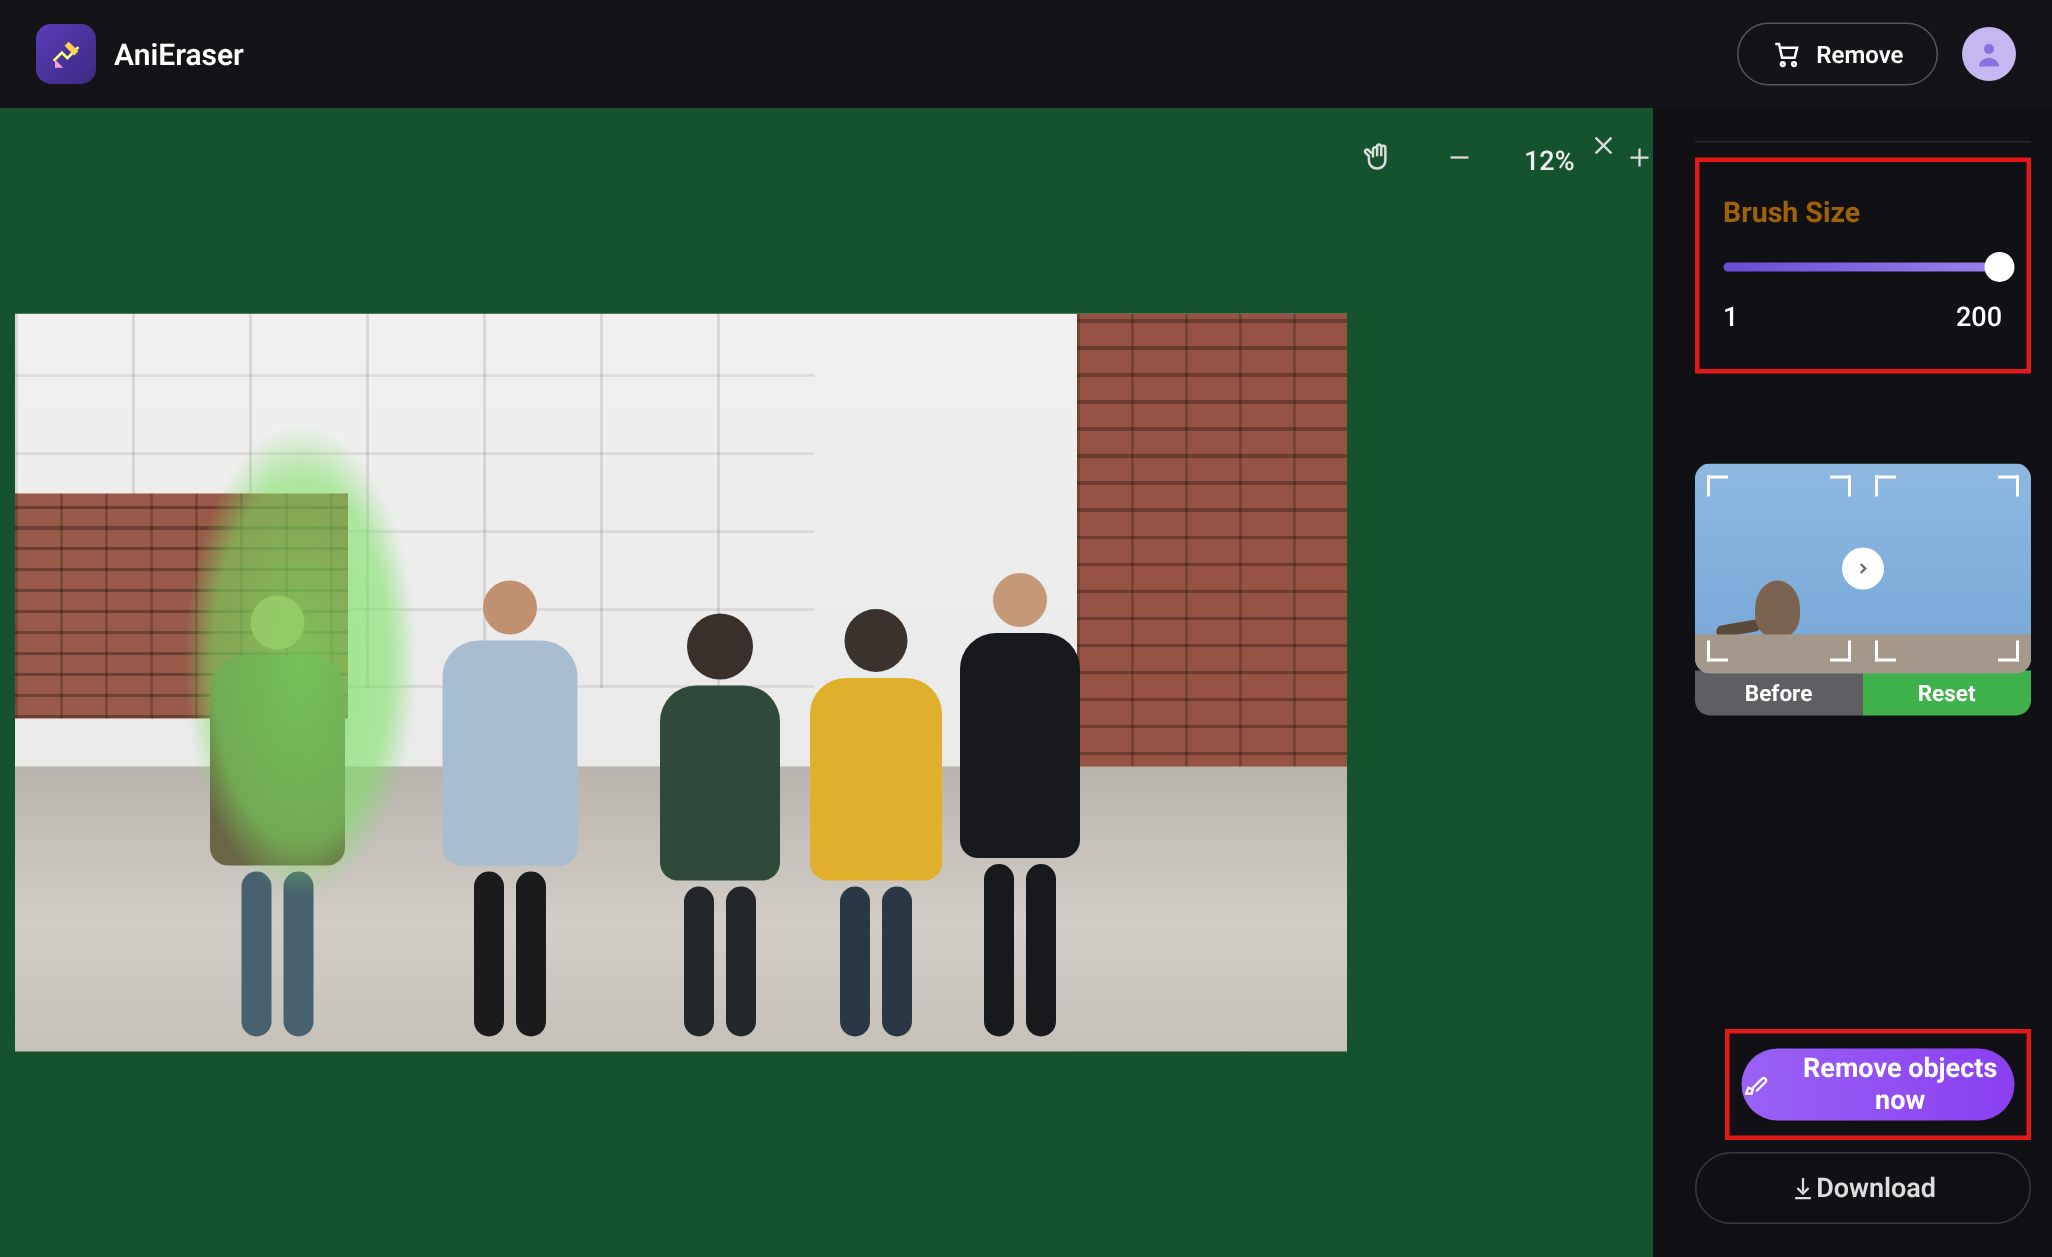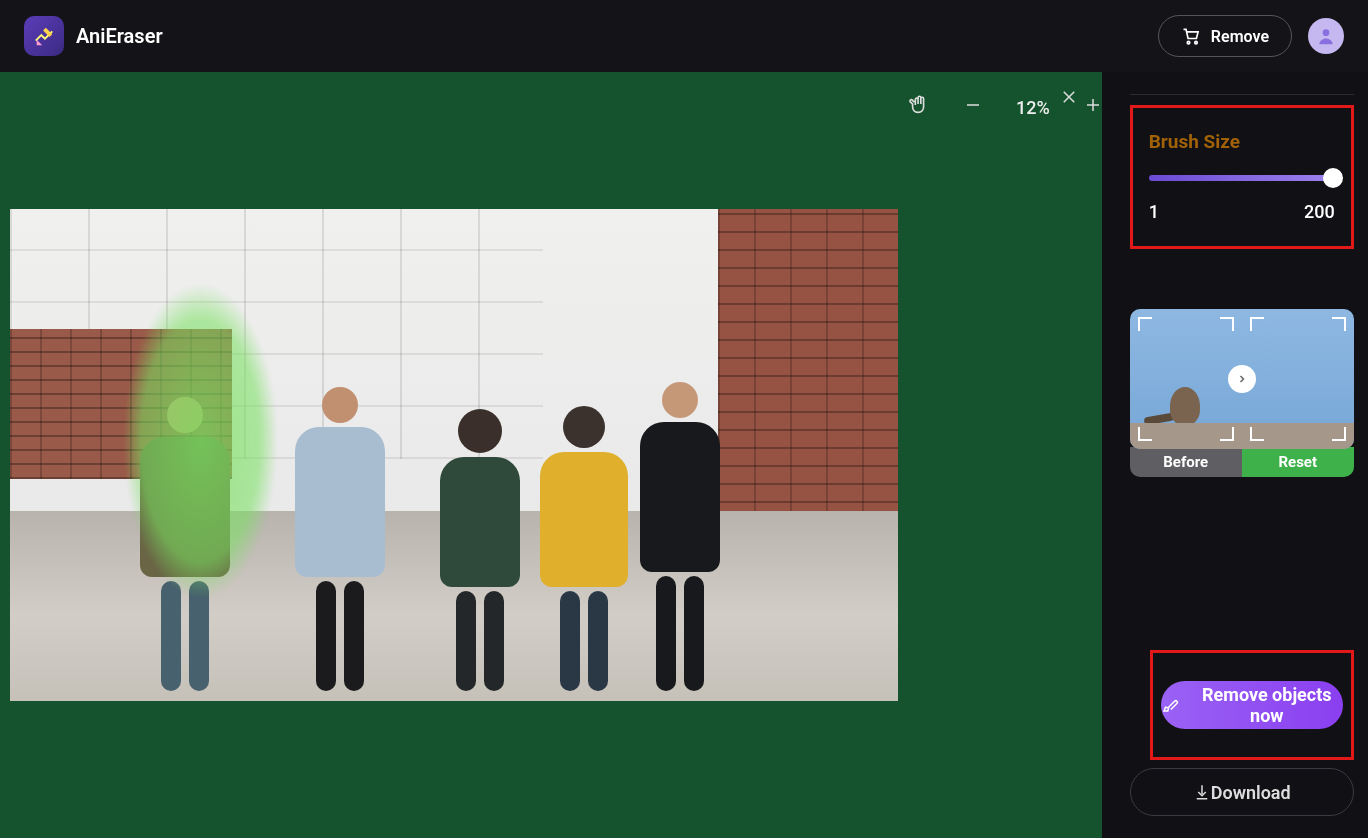--- a/index.html
+++ b/index.html
@@ -81,21 +81,21 @@
   .pc.tl{top:0; left:0; border-right:none;border-bottom:none;} .pc.tr{top:0; right:0; border-left:none;border-bottom:none;}
   .pc.bl{bottom:0; left:0; border-right:none; border-top:none;} .pc.br{bottom:0; right:0; border-left:none; border-top:none;}
   .preview-arrow { position:absolute; left:50%; top:50%; transform:translate(-50%,-50%); width:28px; height:28px; border-radius:50%; background:#fff; display:flex; align-items:center; justify-content:center; color:#555; }
   .preview-labels { width:224px; display:flex; margin-top:-2px; }
   .pl { flex:1; text-align:center; font-size:15px; font-weight:700; padding:6px 15px; }
   .pl.before { background:#5f5f63; color:#fff; border-radius:0 0 0 10px;}
   .pl.after { background:#3fb14a; color:#fff; border-radius:0 0 10px 0;}
   .hint { margin-top:20px; text-align:center; font-size:15px; color:#9a9aa2; line-height:1.55; padding:0 8px; }
 
   .bottom-actions { margin-top:auto; }
-  .remove-box { border:3px solid #e31818; padding:28px 8px; margin-bottom:8px;margin-left:20px;}
+  .remove-box { border:3px solid #e31818; padding:10px 8px; margin-bottom:8px;margin-left:20px;}
   .remove-btn { width:100%; height:48px; border:none; border-radius:30px; color:#fff; font-size:18px; font-weight:700; cursor:pointer;
     background: linear-gradient(90deg,#9a62f5 0%, #8a3ff0 100%); display:flex; align-items:center; justify-content:center; gap:12px; }
   .download-btn { width:100%; height:48px; border:1px solid #3a3a42; background:transparent; color:#ddd; border-radius:30px; font-size:18px; font-weight:600; display:flex; align-items:center; justify-content:center; cursor:pointer; }
 </style>
 </head>
 <body>
 
 <div class="header">
   <div class="logo-wrap">
     <div class="logo-mark">

